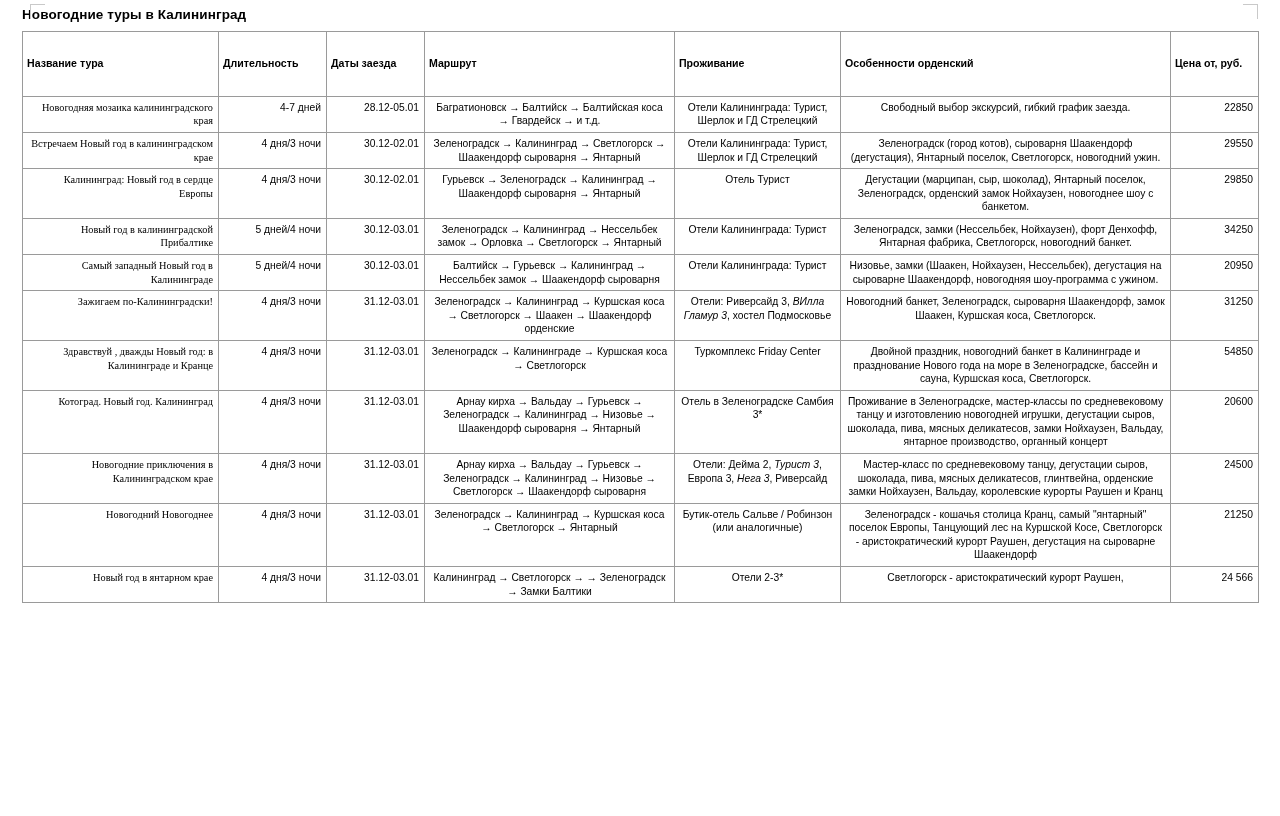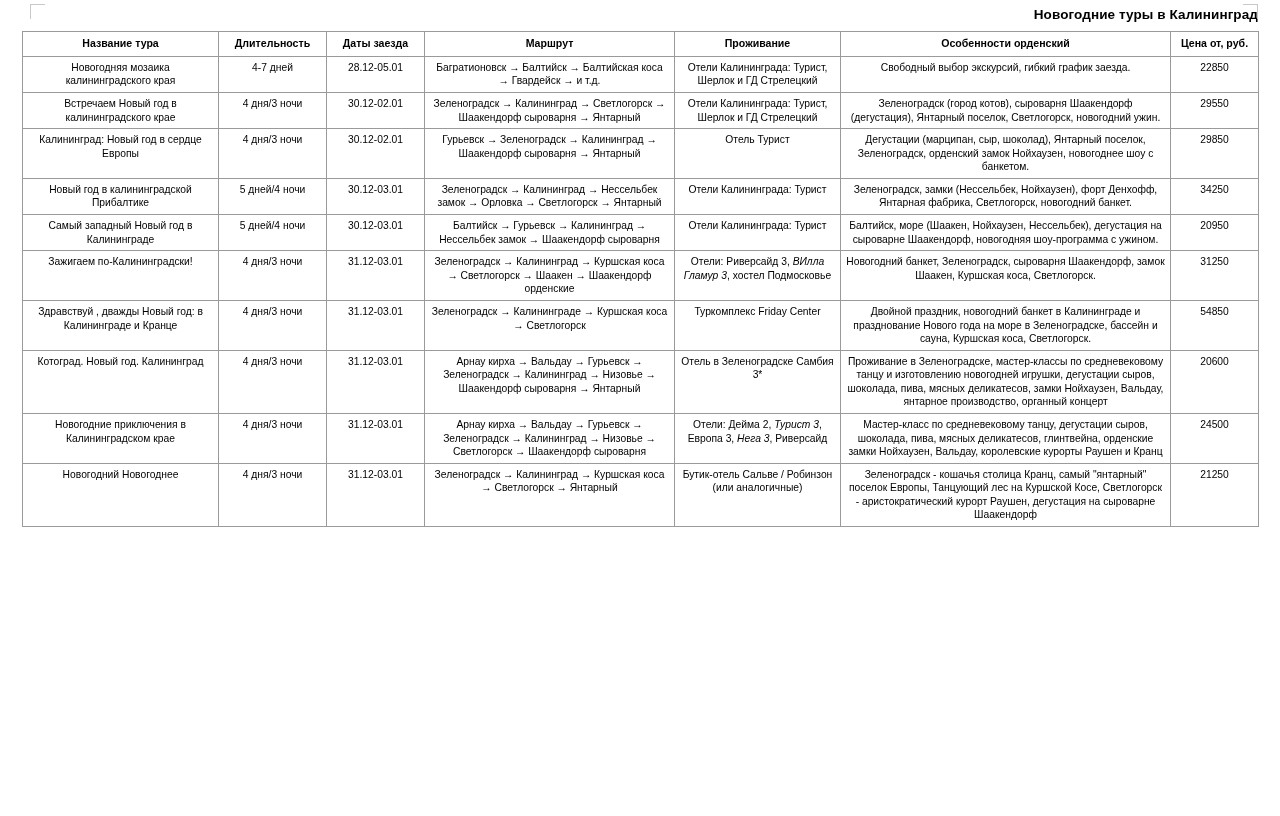--- a/index.html
+++ b/index.html
@@ -25,21 +25,21 @@
   .crop-mark {
     position: absolute;
     width: 14px;
     height: 14px;
     border: 0 solid #c9c9c9;
   }
   .crop-tl { top: 4px;  left: 30px;  border-left-width: 1px;  border-top-width: 1px; }
   .crop-tr { top: 4px;  right: 22px; border-right-width: 1px; border-top-width: 1px; }
 
   .doc-title {
-    text-align: right;
+    text-align: left;
     font-size: 13.5px;
     font-weight: bold;
     letter-spacing: 0.1px;
     padding-top: 8px;
     padding-bottom: 8px;
     line-height: 1.1;
   }
 
   table.tours {
     width: 1236px;
@@ -49,45 +49,45 @@
   }
   table.tours th,
   table.tours td {
     border: 1px solid #9a9a9a;
     padding: 4px 5px;
     vertical-align: top;
     font-size: 10.3px;
     line-height: 1.32;
   }
   table.tours thead th {
-    text-align: center;
+    text-align: left;
     vertical-align: middle;
     font-weight: bold;
     font-size: 10.6px;
     height: 24px;
-    padding: 0 4px;
+    padding: 20px 4px;
   }
   
   col.c-name  { width: 196px; }
   col.c-dur   { width: 108px; }
   col.c-dates { width: 98px; }
   col.c-route { width: 250px; }
   col.c-stay  { width: 166px; }
   col.c-feat  { width: 330px; }
   col.c-price { width: 88px; }
 
-  td.name  { text-align: center; }
+  td.name  { text-align: right; font-family: Liberation Serif, serif; }
   td.dur,
   td.dates,
   td.route,
   td.stay,
   td.feat,
   td.price { text-align: center; }
 
-  td.dur, td.dates, td.price { white-space: nowrap; }
+  td.dur, td.dates, td.price { white-space: nowrap; text-align: right; }
 
   td.route  { line-height: 1.38; }
   td.feat   { line-height: 1.36; }
   td.stay   { line-height: 1.36; }
 
   .it { font-style: italic; }
 </style>
 </head>
 <body>
 
@@ -123,21 +123,21 @@
         <tr>
           <td class="name">Новогодняя мозаика калининградского края</td>
           <td class="dur">4-7 дней</td>
           <td class="dates">28.12-05.01</td>
           <td class="route">Багратионовск → Балтийск → Балтийская коса → Гвардейск → и т.д.</td>
           <td class="stay">Отели Калининграда: Турист, Шерлок и ГД Стрелецкий</td>
           <td class="feat">Свободный выбор экскурсий, гибкий график заезда.</td>
           <td class="price">22850</td>
         </tr>
         <tr>
-          <td class="name">Встречаем Новый год в калининградского крае</td>
+          <td class="name">Встречаем Новый год в калининградском крае</td>
           <td class="dur">4 дня/3 ночи</td>
           <td class="dates">30.12-02.01</td>
           <td class="route">Зеленоградск → Калининград → Светлогорск → Шаакендорф сыроварня → Янтарный</td>
           <td class="stay">Отели Калининграда: Турист, Шерлок и ГД Стрелецкий</td>
           <td class="feat">Зеленоградск (город котов), сыроварня Шаакендорф (дегустация), Янтарный поселок, Светлогорск, новогодний ужин.</td>
           <td class="price">29550</td>
         </tr>
         <tr>
           <td class="name">Калининград: Новый год в сердце Европы</td>
           <td class="dur">4 дня/3 ночи</td>
@@ -155,21 +155,21 @@
           <td class="stay">Отели Калининграда: Турист</td>
           <td class="feat">Зеленоградск, замки (Нессельбек, Нойхаузен), форт Денхофф, Янтарная фабрика, Светлогорск, новогодний банкет.</td>
           <td class="price">34250</td>
         </tr>
         <tr>
           <td class="name">Самый западный Новый год в Калининграде</td>
           <td class="dur">5 дней/4 ночи</td>
           <td class="dates">30.12-03.01</td>
           <td class="route">Балтийск → Гурьевск → Калининград → Нессельбек замок → Шаакендорф сыроварня</td>
           <td class="stay">Отели Калининграда: Турист</td>
-          <td class="feat">Балтийск, море (Шаакен, Нойхаузен, Нессельбек), дегустация на сыроварне Шаакендорф, новогодняя шоу-программа с ужином.</td>
+          <td class="feat">Низовье, замки (Шаакен, Нойхаузен, Нессельбек), дегустация на сыроварне Шаакендорф, новогодняя шоу-программа с ужином.</td>
           <td class="price">20950</td>
         </tr>
         <tr>
           <td class="name">Зажигаем по-Калининградски!</td>
           <td class="dur">4 дня/3 ночи</td>
           <td class="dates">31.12-03.01</td>
           <td class="route">Зеленоградск → Калининград → Куршская коса → Светлогорск → Шаакен → Шаакендорф орденские</td>
           <td class="stay"><span>Отели: Риверсайд 3, </span><span class="it">ВИлла Гламур 3</span><span>, хостел Подмосковье</span></td>
           <td class="feat">Новогодний банкет, Зеленоградск, сыроварня Шаакендорф, замок Шаакен, Куршская коса, Светлогорск.</td>
           <td class="price">31250</td>
@@ -203,16 +203,25 @@
         </tr>
         <tr>
           <td class="name">Новогодний Новогоднее</td>
           <td class="dur">4 дня/3 ночи</td>
           <td class="dates">31.12-03.01</td>
           <td class="route">Зеленоградск → Калининград → Куршская коса → Светлогорск → Янтарный</td>
           <td class="stay">Бутик-отель Сальве / Робинзон (или аналогичные)</td>
           <td class="feat">Зеленоградск - кошачья столица Кранц, самый "янтарный" поселок Европы, Танцующий лес на Куршской Косе, Светлогорск - аристократический курорт Раушен, дегустация на сыроварне Шаакендорф</td>
           <td class="price">21250</td>
         </tr>
+        <tr>
+          <td class="name">Новый год в янтарном крае</td>
+          <td class="dur">4 дня/3 ночи</td>
+          <td class="dates">31.12-03.01</td>
+          <td class="route">Калининград → Светлогорск → → Зеленоградск → Замки Балтики</td>
+          <td class="stay">Отели 2-3*</td>
+          <td class="feat">Светлогорск - аристократический курорт Раушен,</td>
+          <td class="price">24 566</td>
+        </tr>
       </tbody>
   </table>
 
 </div>
 
 </body></html>

